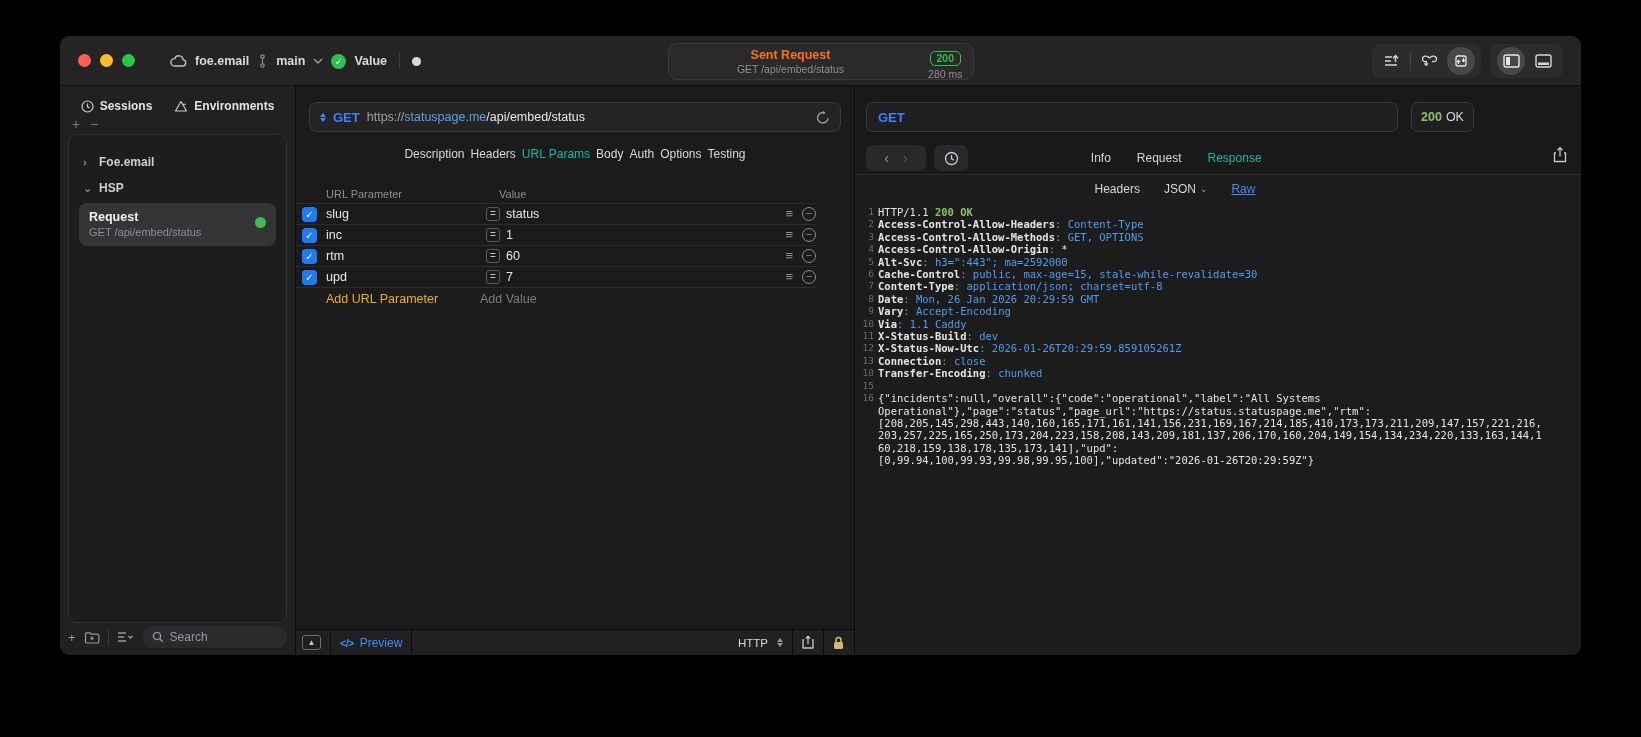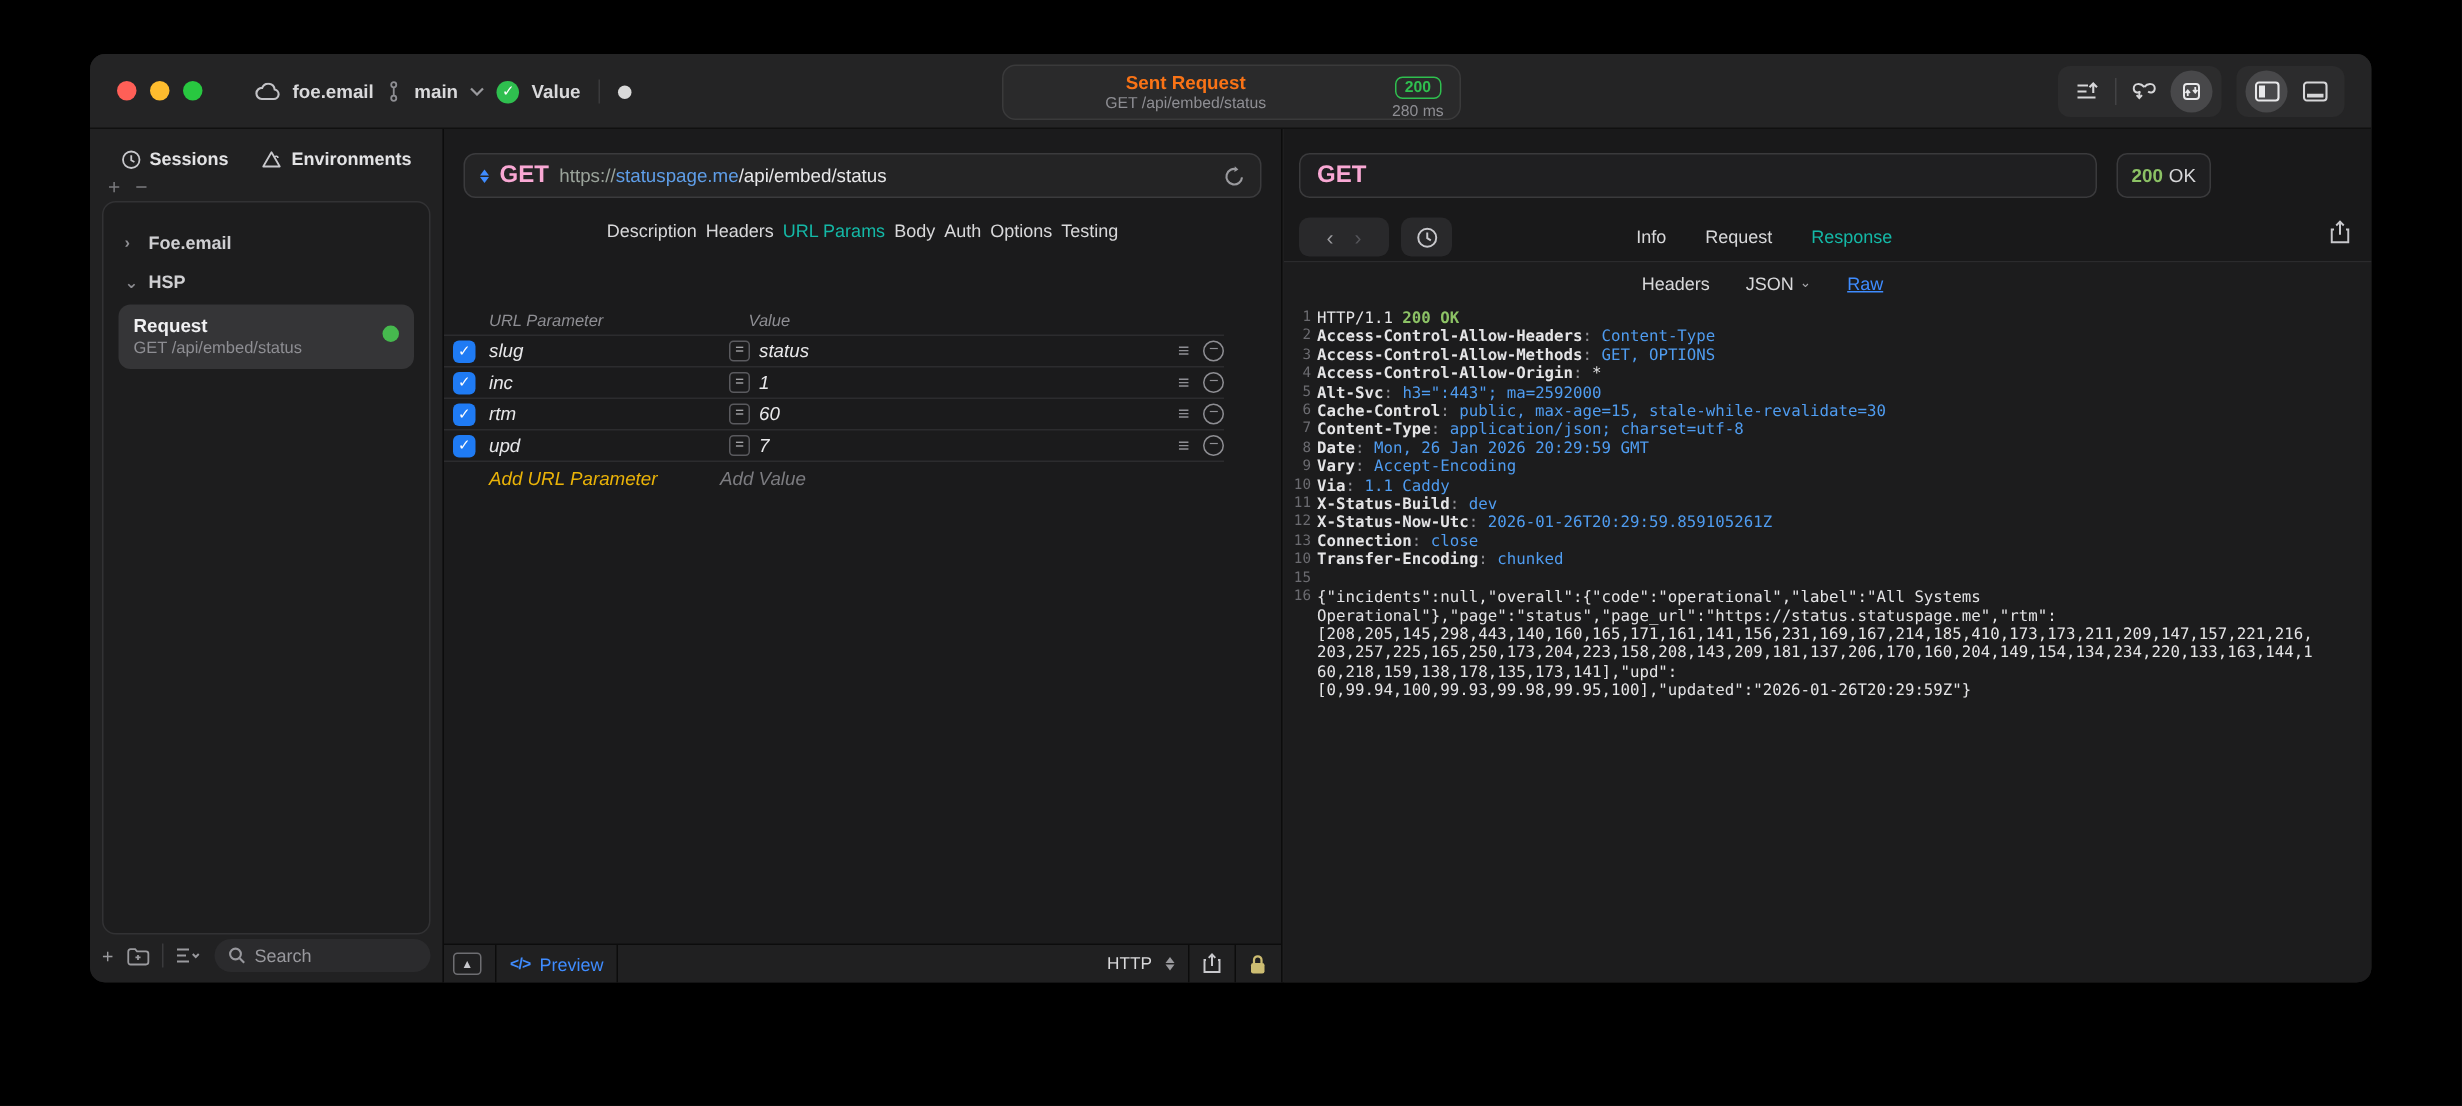--- a/index.html
+++ b/index.html
@@ -53,28 +53,28 @@
   .sb-bb-sep { width:1px; height:16px; background:#3a3a3c; }
   .search-pill { flex:1; height:22px; background:#2b2b2d; border-radius:12px; display:flex; align-items:center; padding:0 9px; gap:6px; }
   .search-pill input { background:transparent; border:none; outline:none; color:#d8d8da; font-size:12px; width:100%; font-family:inherit; }
   .search-pill input::placeholder { color:#98989d; }
 
   
   .url-row { margin:16px 13px 0 13px; height:30px; background:#242425; border:1px solid #3b3b3d; border-radius:8px; display:flex; align-items:center; padding:0 10px; gap:7px; }
   .stepper { display:flex; flex-direction:column; gap:1px; }
   .stepper .tri-up { width:0; height:0; border-left:3.5px solid transparent; border-right:3.5px solid transparent; border-bottom:4.5px solid #3f8cff; }
   .stepper .tri-dn { width:0; height:0; border-left:3.5px solid transparent; border-right:3.5px solid transparent; border-top:4.5px solid #3f8cff; }
-  .method { color:#f9a8d4; font-size:16px; font-weight:700; }
+  .method { color:#3b82f6; font-size:13px; font-weight:700; }
   .url-text { font-size:12.5px; white-space:nowrap; overflow:hidden; flex:1; }
   .u-scheme { color:#9aa39a; } .u-host { color:#5f9ee8; } .u-path { color:#e8e8ea; }
   .reload-ic { color:#9a9a9e; display:flex; }
   .mid-tabs { height:44px; display:flex; align-items:center; justify-content:center; gap:6px; font-size:12px; }
   .tab { color:#d8d8da; cursor:default; }
   .tab.active { color:#14b8a6; }
-  .ptable { margin-top:28px;font-style:italic; }
+  .ptable { margin-top:8px; }
   .pt-head { display:flex; color:#8e8e93; font-size:11px; height:20px; align-items:center; border-bottom:1px solid #2c2c2e; margin:0 38px 0 0; }
   .pt-head .c-name { padding-left:30px; width:185px; }
   .pt-head .c-val { padding-left:18px; }
   .prow { display:flex; align-items:center; height:21px; border-bottom:1px solid #2c2c2e; margin-right:38px; position:relative; }
   .p-check { width:15px; height:15px; border-radius:4px; background:#1f7bf4; color:#fff; font-size:10px; display:flex; align-items:center; justify-content:center; margin-left:6px; }
   .p-name { color:#e8e8ea; font-size:12.5px; padding-left:9px; width:164px; }
   .p-eq { width:14px; height:14px; border:1px solid #5a5a5e; border-radius:3px; color:#c8c8cc; font-size:10px; line-height:12px; text-align:center; margin-left:5px; }
   .p-val { color:#e8e8ea; font-size:12.5px; padding-left:6px; flex:1; }
   .p-menu { color:#8e8e93; font-size:13px; margin-right:9px; line-height:10px; }
   .p-minus { width:14px; height:14px; border:1.3px solid #8e8e93; border-radius:50%; color:#8e8e93; font-size:11px; line-height:11px; text-align:center; }

